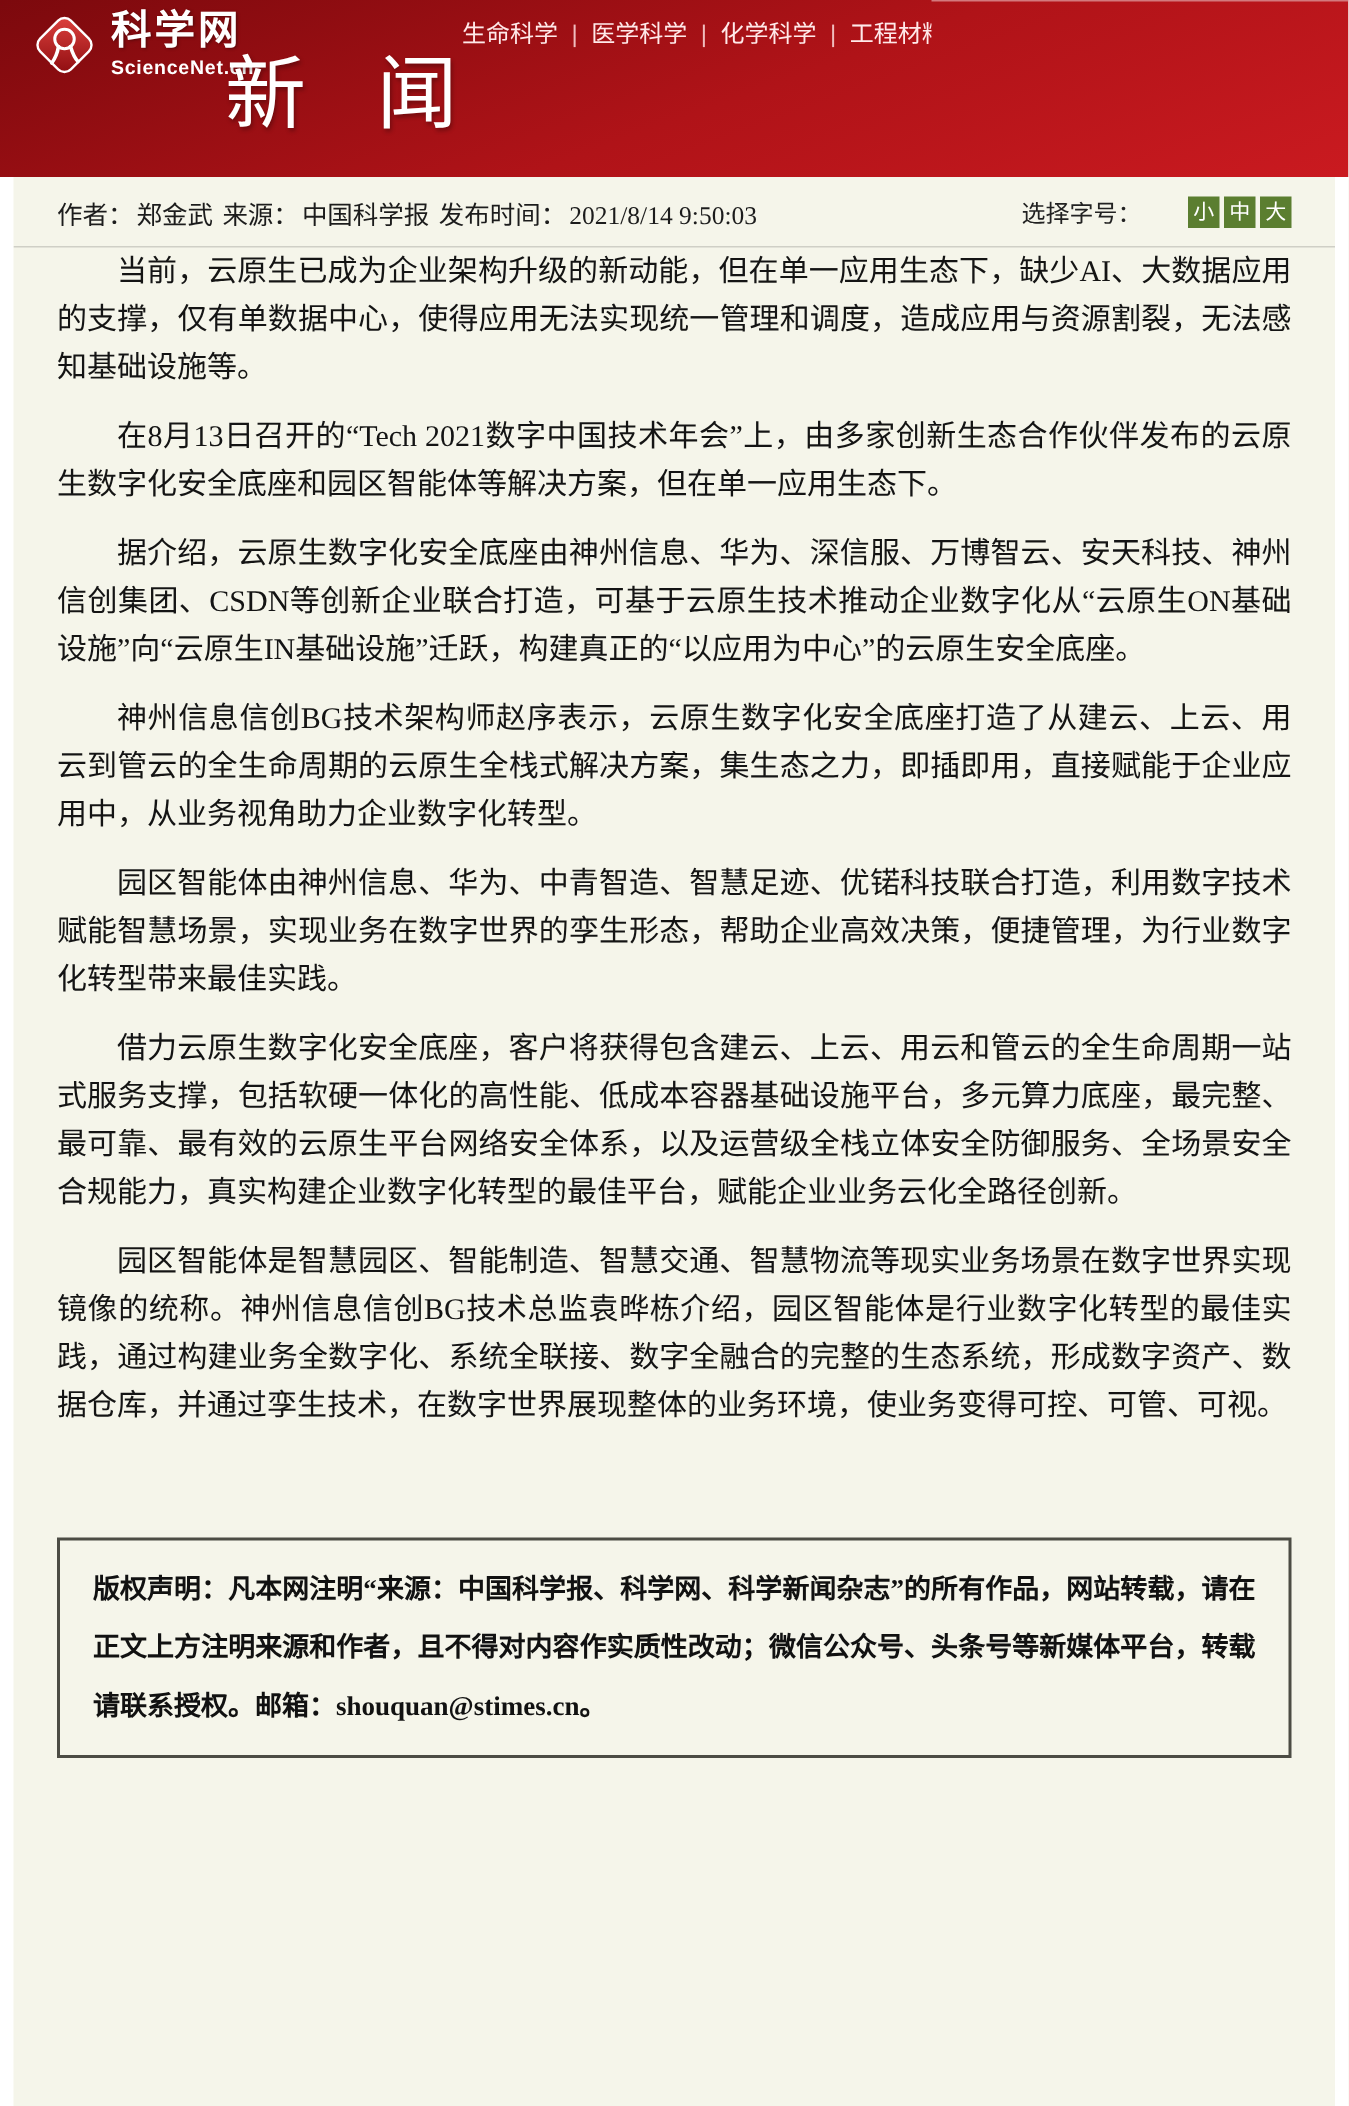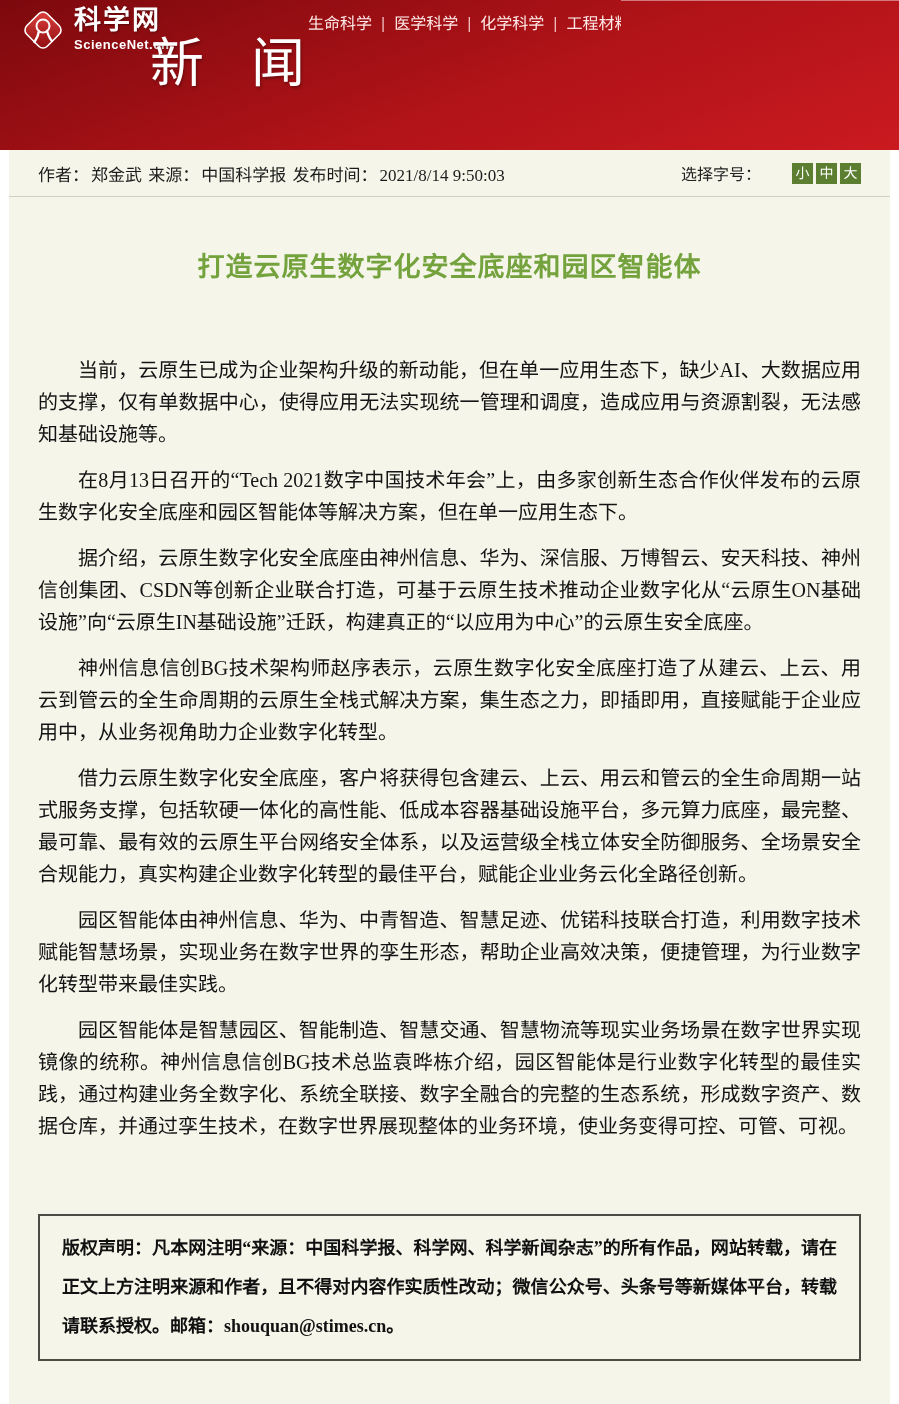--- a/index.html
+++ b/index.html
@@ -14,21 +14,21 @@
   }
   *{box-sizing:border-box;}
   html,body{margin:0;padding:0;}
   body{
     width:899px;height:1404px;overflow:hidden;background:#ffffff;
     font-family:"Liberation Sans","DejaVu Sans",sans-serif;
   }
 
   
   .site-header{
-    position:relative;height:150px;width:100%;
+    position:relative;height:118px;width:100%;
     background:linear-gradient(160deg,var(--header-red-dark) 0%,var(--header-red) 55%,var(--header-red-light) 100%);
     overflow:hidden;
   }
   .logo-area{position:absolute;left:20px;top:7px;display:flex;align-items:flex-start;cursor:pointer;}
   .logo-mark{width:46px;height:46px;margin-right:8px;}
   .brand-text{display:flex;flex-direction:column;line-height:1;}
   .brand-cn{color:#fff;font-size:27px;font-weight:bold;letter-spacing:2px;text-shadow:1px 1px 2px rgba(0,0,0,.35);}
   .brand-en{color:#fff;font-size:13px;font-weight:bold;margin-top:4px;letter-spacing:.5px;}
   .section-title{
     position:absolute;left:150px;top:36px;color:#fff;font-size:54px;font-weight:normal;
@@ -122,30 +122,29 @@
       <span>选择字号：</span>
       <span class="font-size-btns">
 
       <span class="fs-btn">小</span>
           <span class="fs-btn">中</span>
           <span class="fs-btn">大</span>
         </span>
     </div>
   </div>
 
-  <h1 class="article-title">打造云原生数字化安全底座和园区智能体</h1>
 
   <div class="article-body">
 
   <p>当前，云原生已成为企业架构升级的新动能，但在单一应用生态下，缺少AI、大数据应用的支撑，仅有单数据中心，使得应用无法实现统一管理和调度，造成应用与资源割裂，无法感知基础设施等。</p>
       <p>在8月13日召开的“Tech 2021数字中国技术年会”上，由多家创新生态合作伙伴发布的云原生数字化安全底座和园区智能体等解决方案，但在单一应用生态下。</p>
       <p>据介绍，云原生数字化安全底座由神州信息、华为、深信服、万博智云、安天科技、神州信创集团、CSDN等创新企业联合打造，可基于云原生技术推动企业数字化从“云原生ON基础设施”向“云原生IN基础设施”迁跃，构建真正的“以应用为中心”的云原生安全底座。</p>
       <p>神州信息信创BG技术架构师赵序表示，云原生数字化安全底座打造了从建云、上云、用云到管云的全生命周期的云原生全栈式解决方案，集生态之力，即插即用，直接赋能于企业应用中，从业务视角助力企业数字化转型。</p>
+      <p>园区智能体由神州信息、华为、中青智造、智慧足迹、优锘科技联合打造，利用数字技术赋能智慧场景，实现业务在数字世界的孪生形态，帮助企业高效决策，便捷管理，为行业数字化转型带来最佳实践。</p>
       <p>借力云原生数字化安全底座，客户将获得包含建云、上云、用云和管云的全生命周期一站式服务支撑，包括软硬一体化的高性能、低成本容器基础设施平台，多元算力底座，最完整、最可靠、最有效的云原生平台网络安全体系，以及运营级全栈立体安全防御服务、全场景安全合规能力，真实构建企业数字化转型的最佳平台，赋能企业业务云化全路径创新。</p>
-      <p>园区智能体由神州信息、华为、中青智造、智慧足迹、优锘科技联合打造，利用数字技术赋能智慧场景，实现业务在数字世界的孪生形态，帮助企业高效决策，便捷管理，为行业数字化转型带来最佳实践。</p>
       <p>园区智能体是智慧园区、智能制造、智慧交通、智慧物流等现实业务场景在数字世界实现镜像的统称。神州信息信创BG技术总监袁晔栋介绍，园区智能体是行业数字化转型的最佳实践，通过构建业务全数字化、系统全联接、数字全融合的完整的生态系统，形成数字资产、数据仓库，并通过孪生技术，在数字世界展现整体的业务环境，使业务变得可控、可管、可视。</p>
     </div>
 
   <div class="copyright-box">
     <span>版权声明：凡本网注明“来源：中国科学报、科学网、科学新闻杂志”的所有作品，网站转载，请在正文上方注明来源和作者，且不得对内容作实质性改动；微信公众号、头条号等新媒体平台，转载请联系授权。邮箱：shouquan@stimes.cn。</span>
   </div>
 
 </div>
 
 </body></html>

